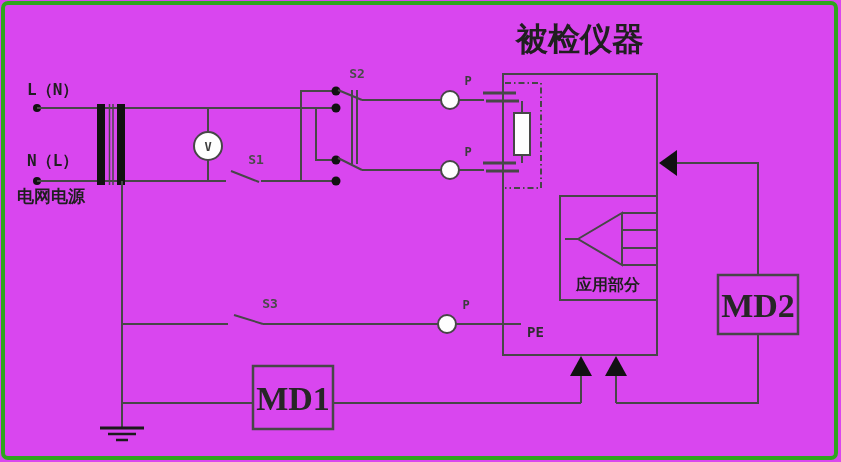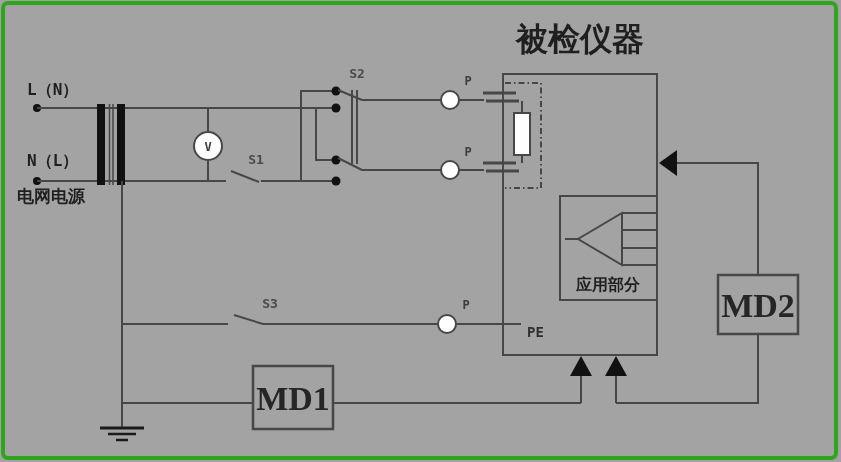--- a/index.html
+++ b/index.html
@@ -1,16 +1,16 @@
 <!DOCTYPE html>
 <html><head>
 <meta charset="utf-8">
 <style>
   html,body{margin:0;padding:0;background:#ffffff;}
-  .stage{position:relative;width:841px;height:462px;background:#a3a3a3;overflow:hidden;
+  .stage{position:relative;width:841px;height:462px;background:#d946ef;overflow:hidden;
          font-family:"Liberation Sans",sans-serif;}
   .frame{position:absolute;left:1px;top:1px;right:3px;bottom:2px;border:4px solid #2fa51d;
          border-radius:7px;pointer-events:none;}
   svg{position:absolute;left:0;top:0;}
   svg text{fill:#1f1f1f;}
   .wire{stroke:#474747;stroke-width:2;fill:none;}
   .wire-thick{stroke:#474747;stroke-width:3;fill:none;}
   .blackfill{fill:#111111;stroke:none;}
   .openshape{stroke:#474747;stroke-width:2;fill:#fefefe;}
   .dashline{stroke:#474747;stroke-width:2;fill:none;stroke-dasharray:6 3 1.5 3;}

